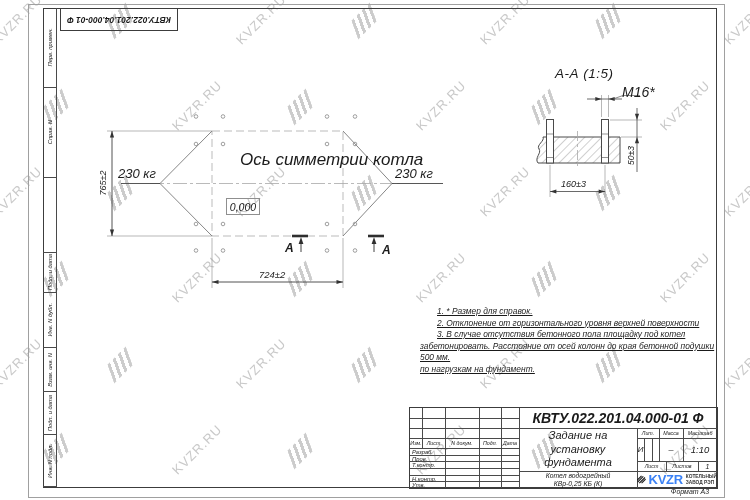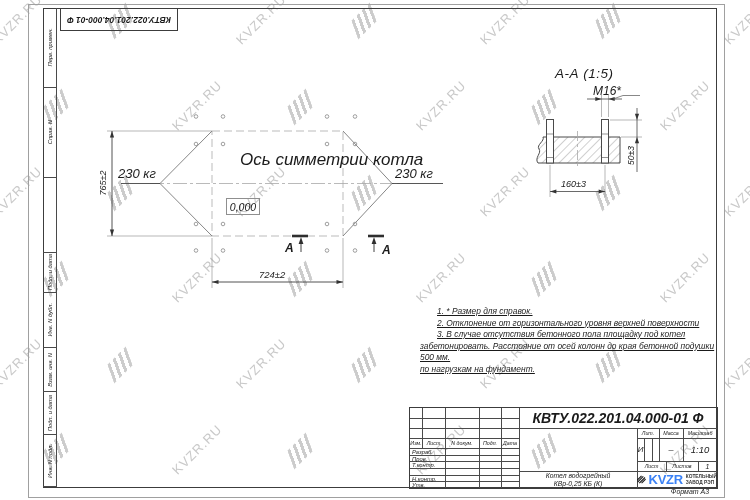--- a/index.html
+++ b/index.html
@@ -208,21 +208,21 @@
   <div class="lbl" style="left:395px;top:166px;font-size:13px;">230 кг</div>
   <div class="levelbox">
       <span>0,000</span>
     </div>
   <div class="lbl rot90" style="left:84px;top:177px;width:38px;height:12px;font-size:9px;">765±2</div>
   <div class="lbl" style="left:259px;top:269px;font-size:9.5px;">724±2</div>
   <div class="lbl" style="left:285px;top:241px;font-size:12px;font-weight:bold;">А</div>
   <div class="lbl" style="left:382px;top:243px;font-size:12px;font-weight:bold;">А</div>
 
   <div class="lbl" style="left:555px;top:66px;font-size:13.5px;letter-spacing:0.5px;">А-А (1:5)</div>
-  <div class="lbl" style="left:593px;top:84px;font-size:12px;">M16*</div>
+  <div class="lbl" style="left:622px;top:84px;font-size:14px;">M16*</div>
   <div class="lbl rot90" style="left:613px;top:150px;width:34px;height:11px;font-size:8.5px;">50±3</div>
   <div class="lbl" style="left:561px;top:179px;font-size:9px;">160±3</div>
 
   <div id="notes">
     <div class="note-line note-indent">1. * Размер для справок.</div>
     <div class="note-line note-indent">2. Отклонение от горизонтального уровня верхней поверхности</div>
     <div class="note-line note-indent">3. В случае отсутствия бетонного пола площадку под котел</div>
     <div class="note-line">забетонировать. Расстояние от осей колонн до края бетонной подушки</div>
     <div class="note-line">500 мм.</div>
     <div class="note-line">по нагрузкам на фундамент.</div>
@@ -261,20 +261,25 @@
     <div class="tbtxt" style="left:91px;top:30px;width:18px;height:10px;font-size:5.3px;">Дата</div>
 
     <div class="siglbl" style="top:41px;">Разраб.</div>
     <div class="siglbl" style="top:47.5px;">Пров.</div>
     <div class="siglbl" style="top:54px;">Т.контр.</div>
     <div class="siglbl" style="top:67.5px;">Н.контр.</div>
     <div class="siglbl" style="top:74px;">Утв.</div>
 
     <div class="tbtxt" style="left:109px;top:0;width:198px;height:20px;font-size:14px;font-weight:bold;">КВТУ.022.201.04.000-01 Ф</div>
 
+    <div class="tbtxt" style="left:109px;top:20px;width:118px;height:43px;flex-direction:column;font-size:11px;line-height:13.5px;">
+      <div>Задание на</div>
+      <div>установку</div>
+      <div>фундамента</div>
+    </div>
 
     <div class="tbtxt" style="left:109px;top:63px;width:118px;height:17px;flex-direction:column;font-size:6.8px;line-height:7.8px;">
       <div>Котел водогрейный</div>
       <div>КВр-0,25 КБ (К)</div>
     </div>
 
     <div class="tbtxt" style="left:227px;top:20px;width:22px;height:10px;font-size:5.3px;">Лит.</div>
     <div class="tbtxt" style="left:249px;top:20px;width:24px;height:10px;font-size:5.3px;">Масса</div>
     <div class="tbtxt" style="left:273px;top:20px;width:34px;height:10px;font-size:5.3px;">Масштаб</div>
     <div class="tbtxt" style="left:227px;top:30px;width:7px;height:23px;font-size:8px;">И</div>

